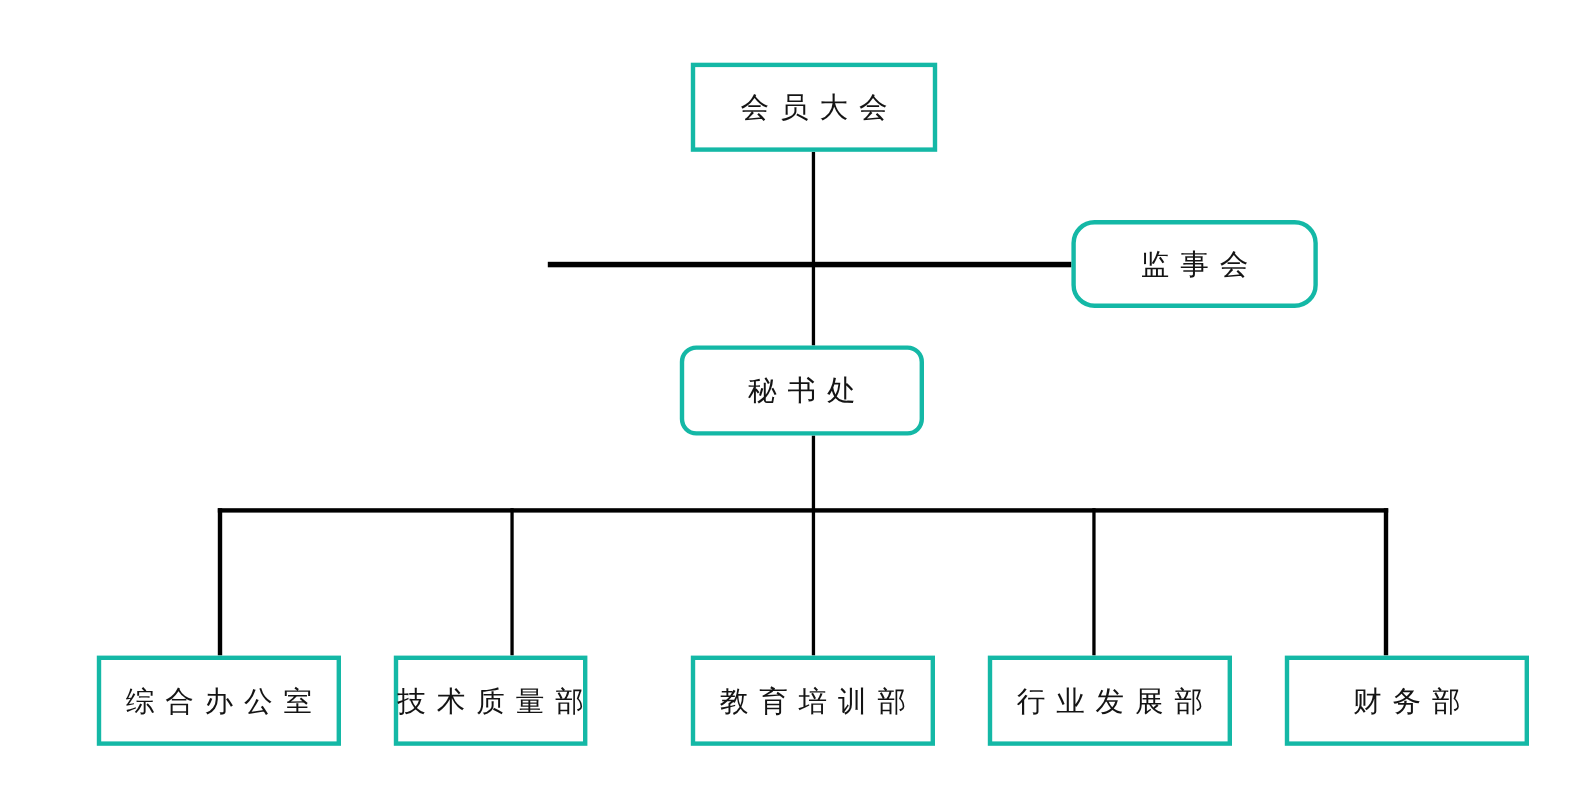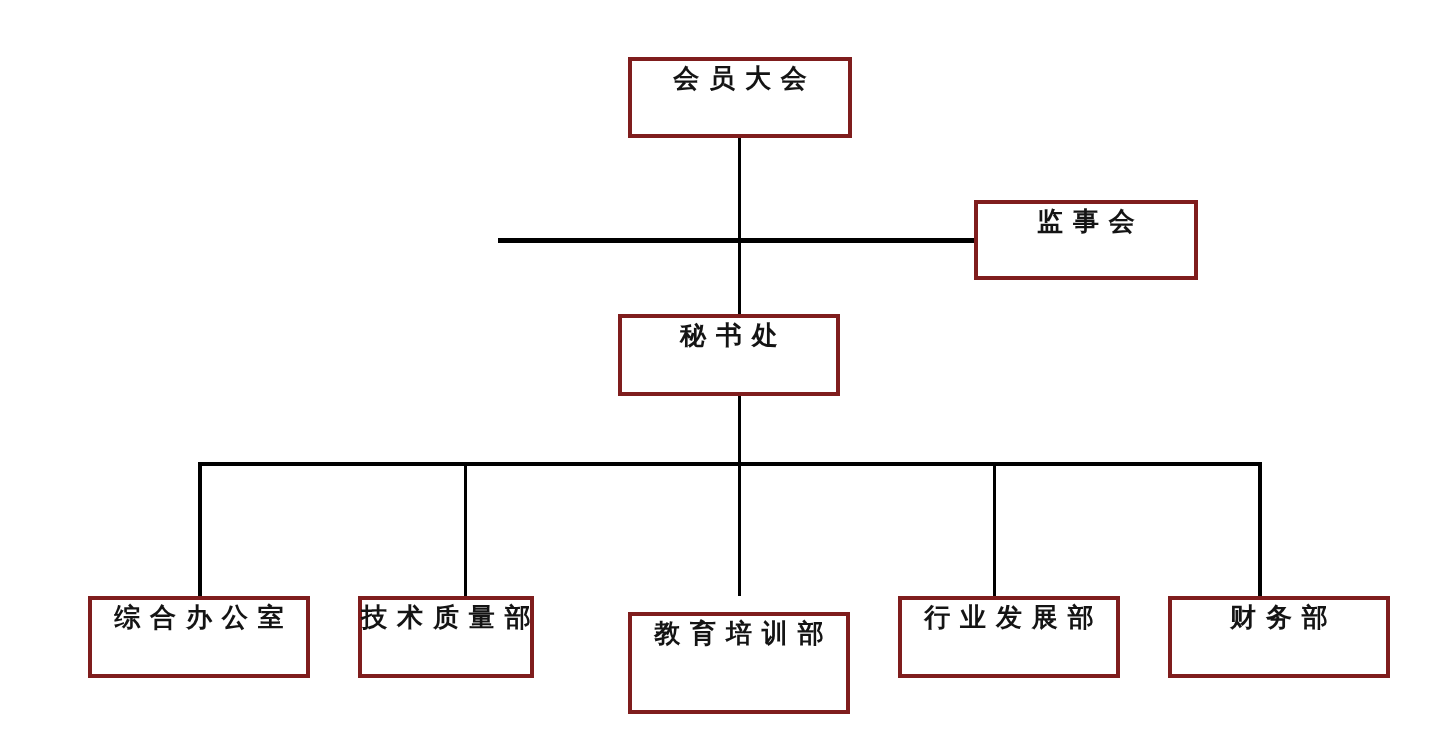--- a/index.html
+++ b/index.html
@@ -11,48 +11,48 @@
     position: relative;
     width: 1441px;
     height: 733px;
     background: #ffffff;
     overflow: hidden;
     font-family: "Liberation Serif", "DejaVu Serif", serif;
   }
   .node {
     position: absolute;
     box-sizing: border-box;
-    border: 4px solid #7f1d1d;
+    border: 4px solid #14b8a6;
     background: #ffffff;
     display: flex;
+    align-items: center;
     justify-content: center;
     z-index: 2;
-    font-weight: bold;
   }
   .node-label {
     font-size: 26px;
     color: #141414;
     letter-spacing: 0.38em;
     padding-left: 0.38em; 
     white-space: nowrap;
   }
   .line {
     position: absolute;
     background: #000000;
     z-index: 1;
   }
 
   
   #node-members-assembly      { left: 628px;  top: 57px;  width: 224px; height: 81px; }
   #node-council               { left: 276px;  top: 200px; width: 222px; height: 80px; }
-  #node-supervisory-board     { left: 974px;  top: 200px; width: 224px; height: 80px; }
-  #node-secretariat           { left: 618px;  top: 314px; width: 222px; height: 82px; }
+  #node-supervisory-board     { left: 974px;  top: 200px; width: 224px; height: 80px; border-radius: 21px; }
+  #node-secretariat           { left: 618px;  top: 314px; width: 222px; height: 82px; border-radius: 15px; }
   #node-general-office        { left: 88px;   top: 596px; width: 222px; height: 82px; }
   #node-technical-quality     { left: 358px;  top: 596px; width: 176px; height: 82px; }
-  #node-education-training    { left: 628px;  top: 596px; width: 222px; height: 102px; margin-top: 16px; }
+  #node-education-training    { left: 628px;  top: 596px; width: 222px; height: 82px; }
   #node-industry-development  { left: 898px;  top: 596px; width: 222px; height: 82px; }
   #node-finance               { left: 1168px; top: 596px; width: 222px; height: 82px; }
 
   
   #line-trunk-top        { left: 738px; top: 138px; width: 3px;    height: 176px; } 
   #line-council-link     { left: 498px; top: 238px; width: 476px;  height: 5px;  } 
   #line-trunk-bottom     { left: 738px; top: 396px; width: 3px;    height: 200px; } 
   #line-distribution     { left: 198px; top: 462px; width: 1064px; height: 4px;  } 
   #line-drop-general     { left: 198px; top: 462px; width: 4px;    height: 134px; }
   #line-drop-technical   { left: 464px; top: 462px; width: 3px;    height: 134px; }

